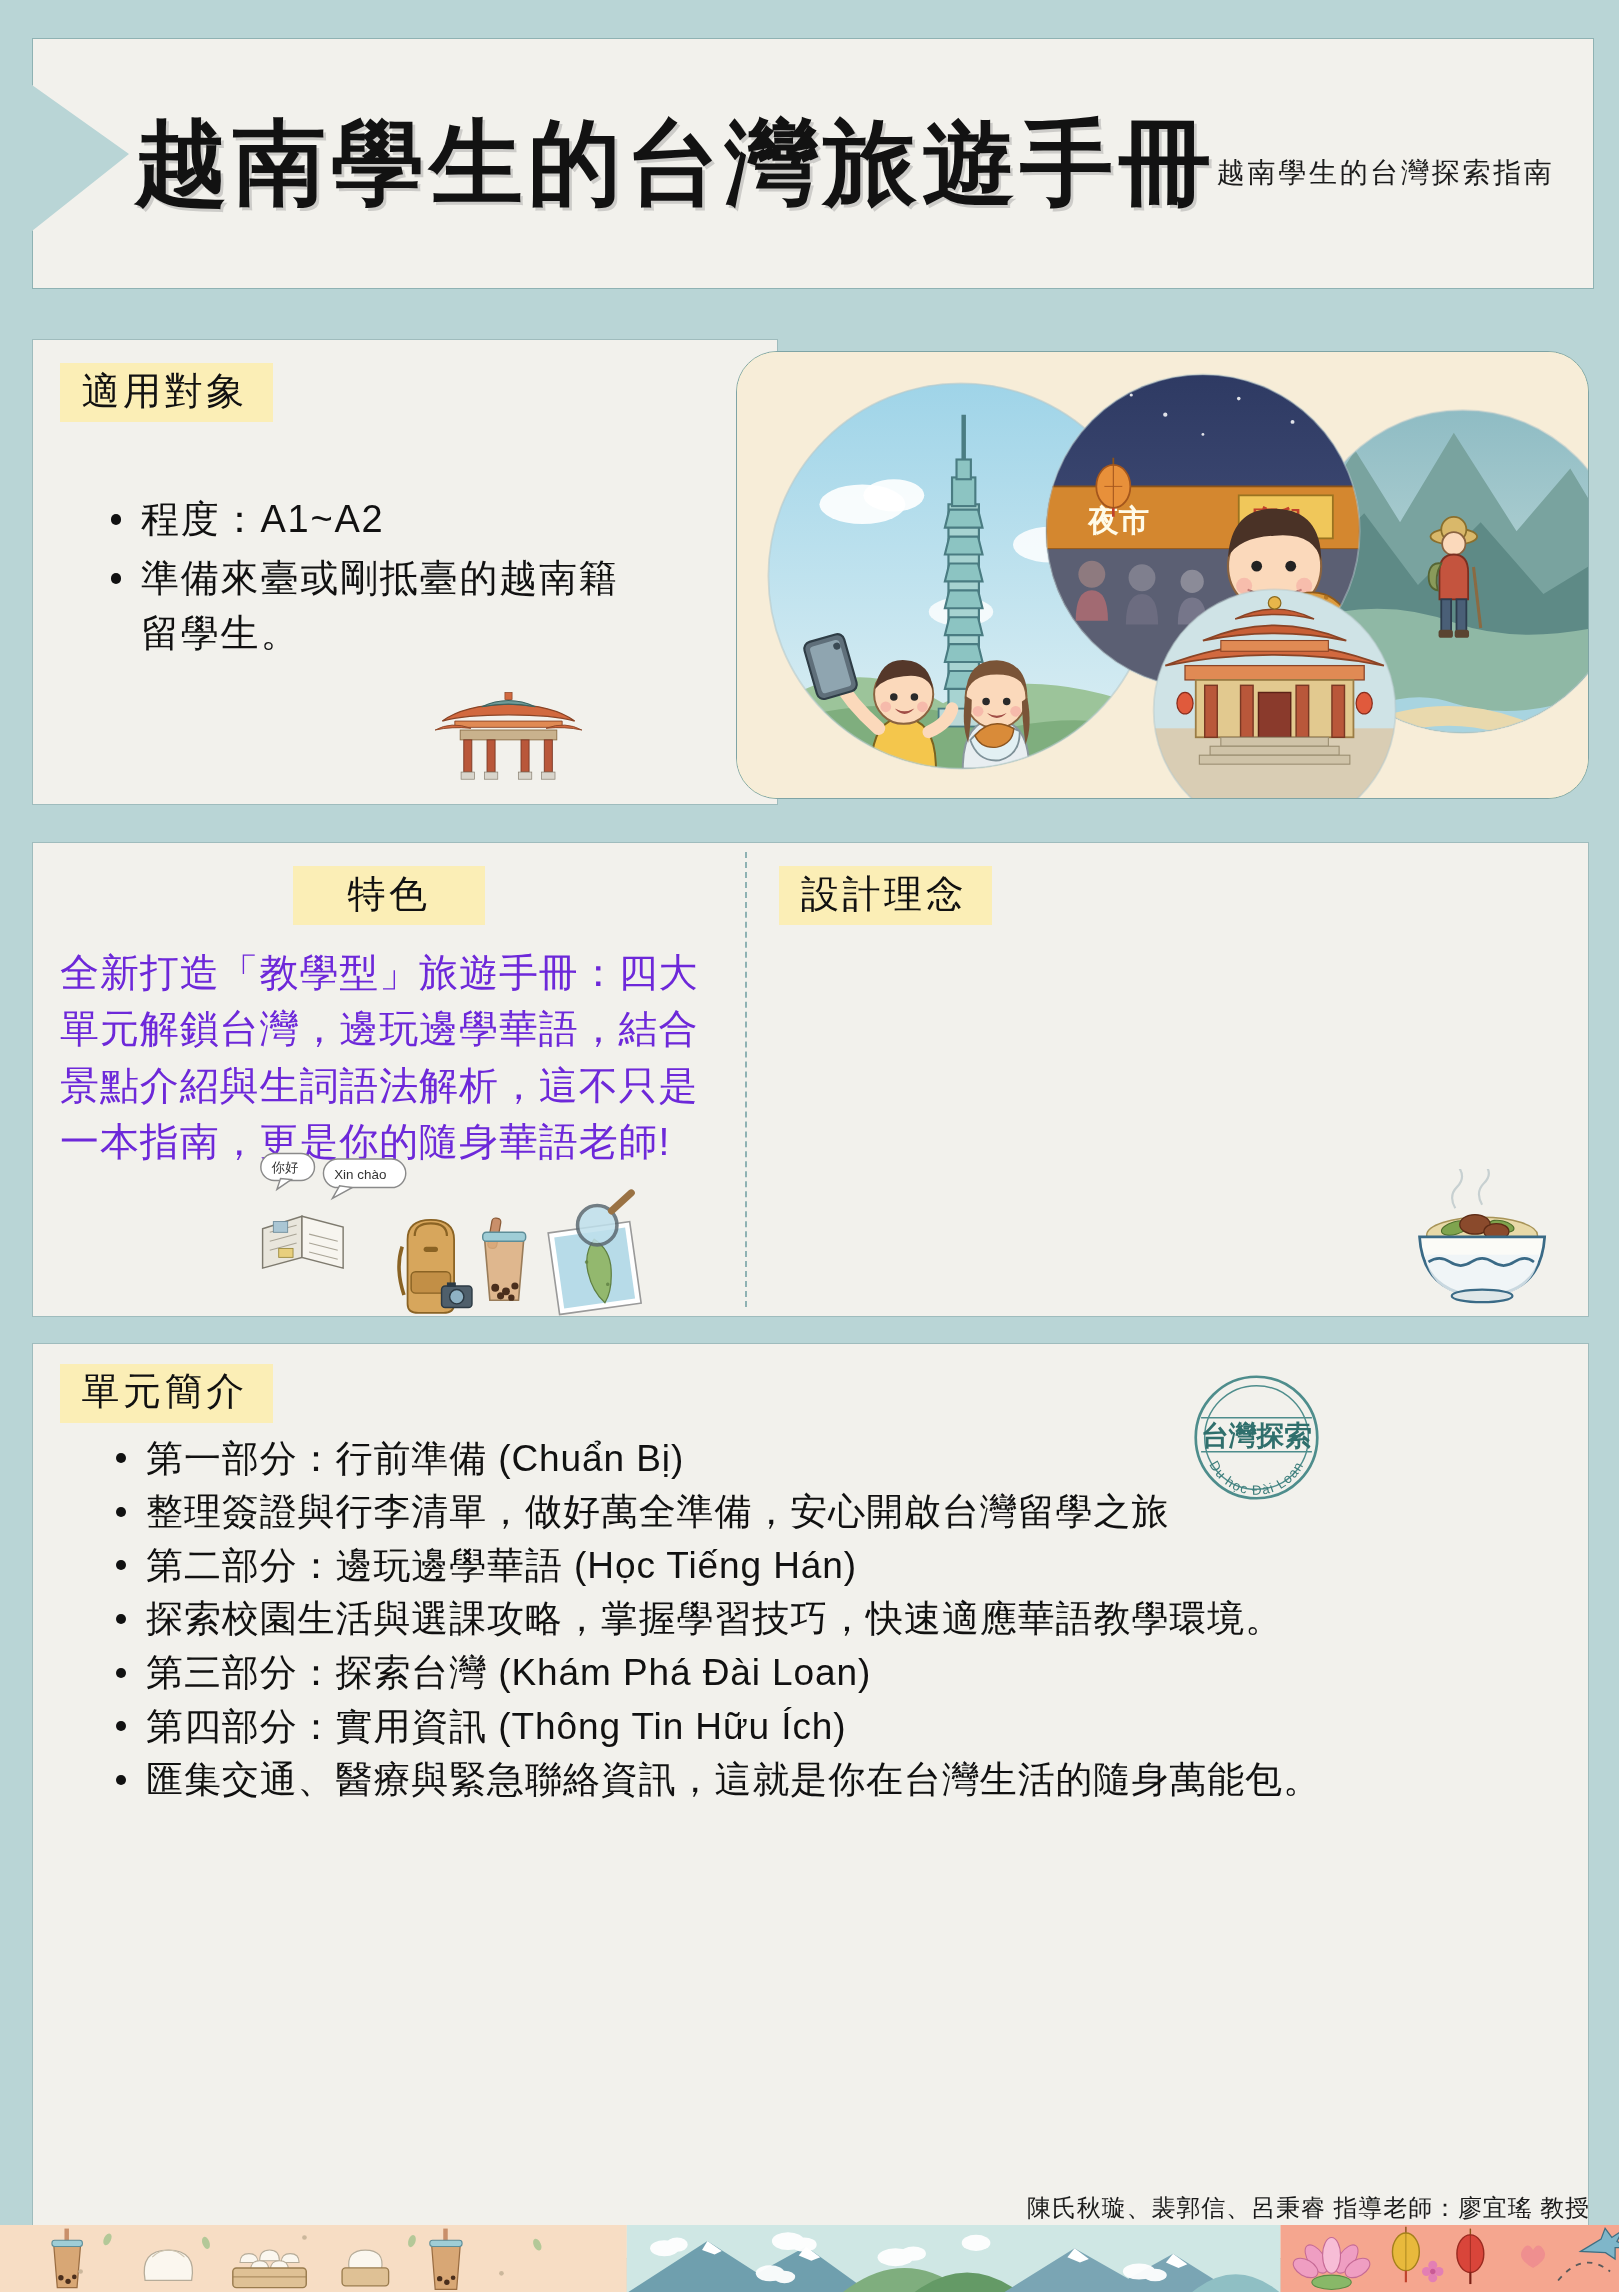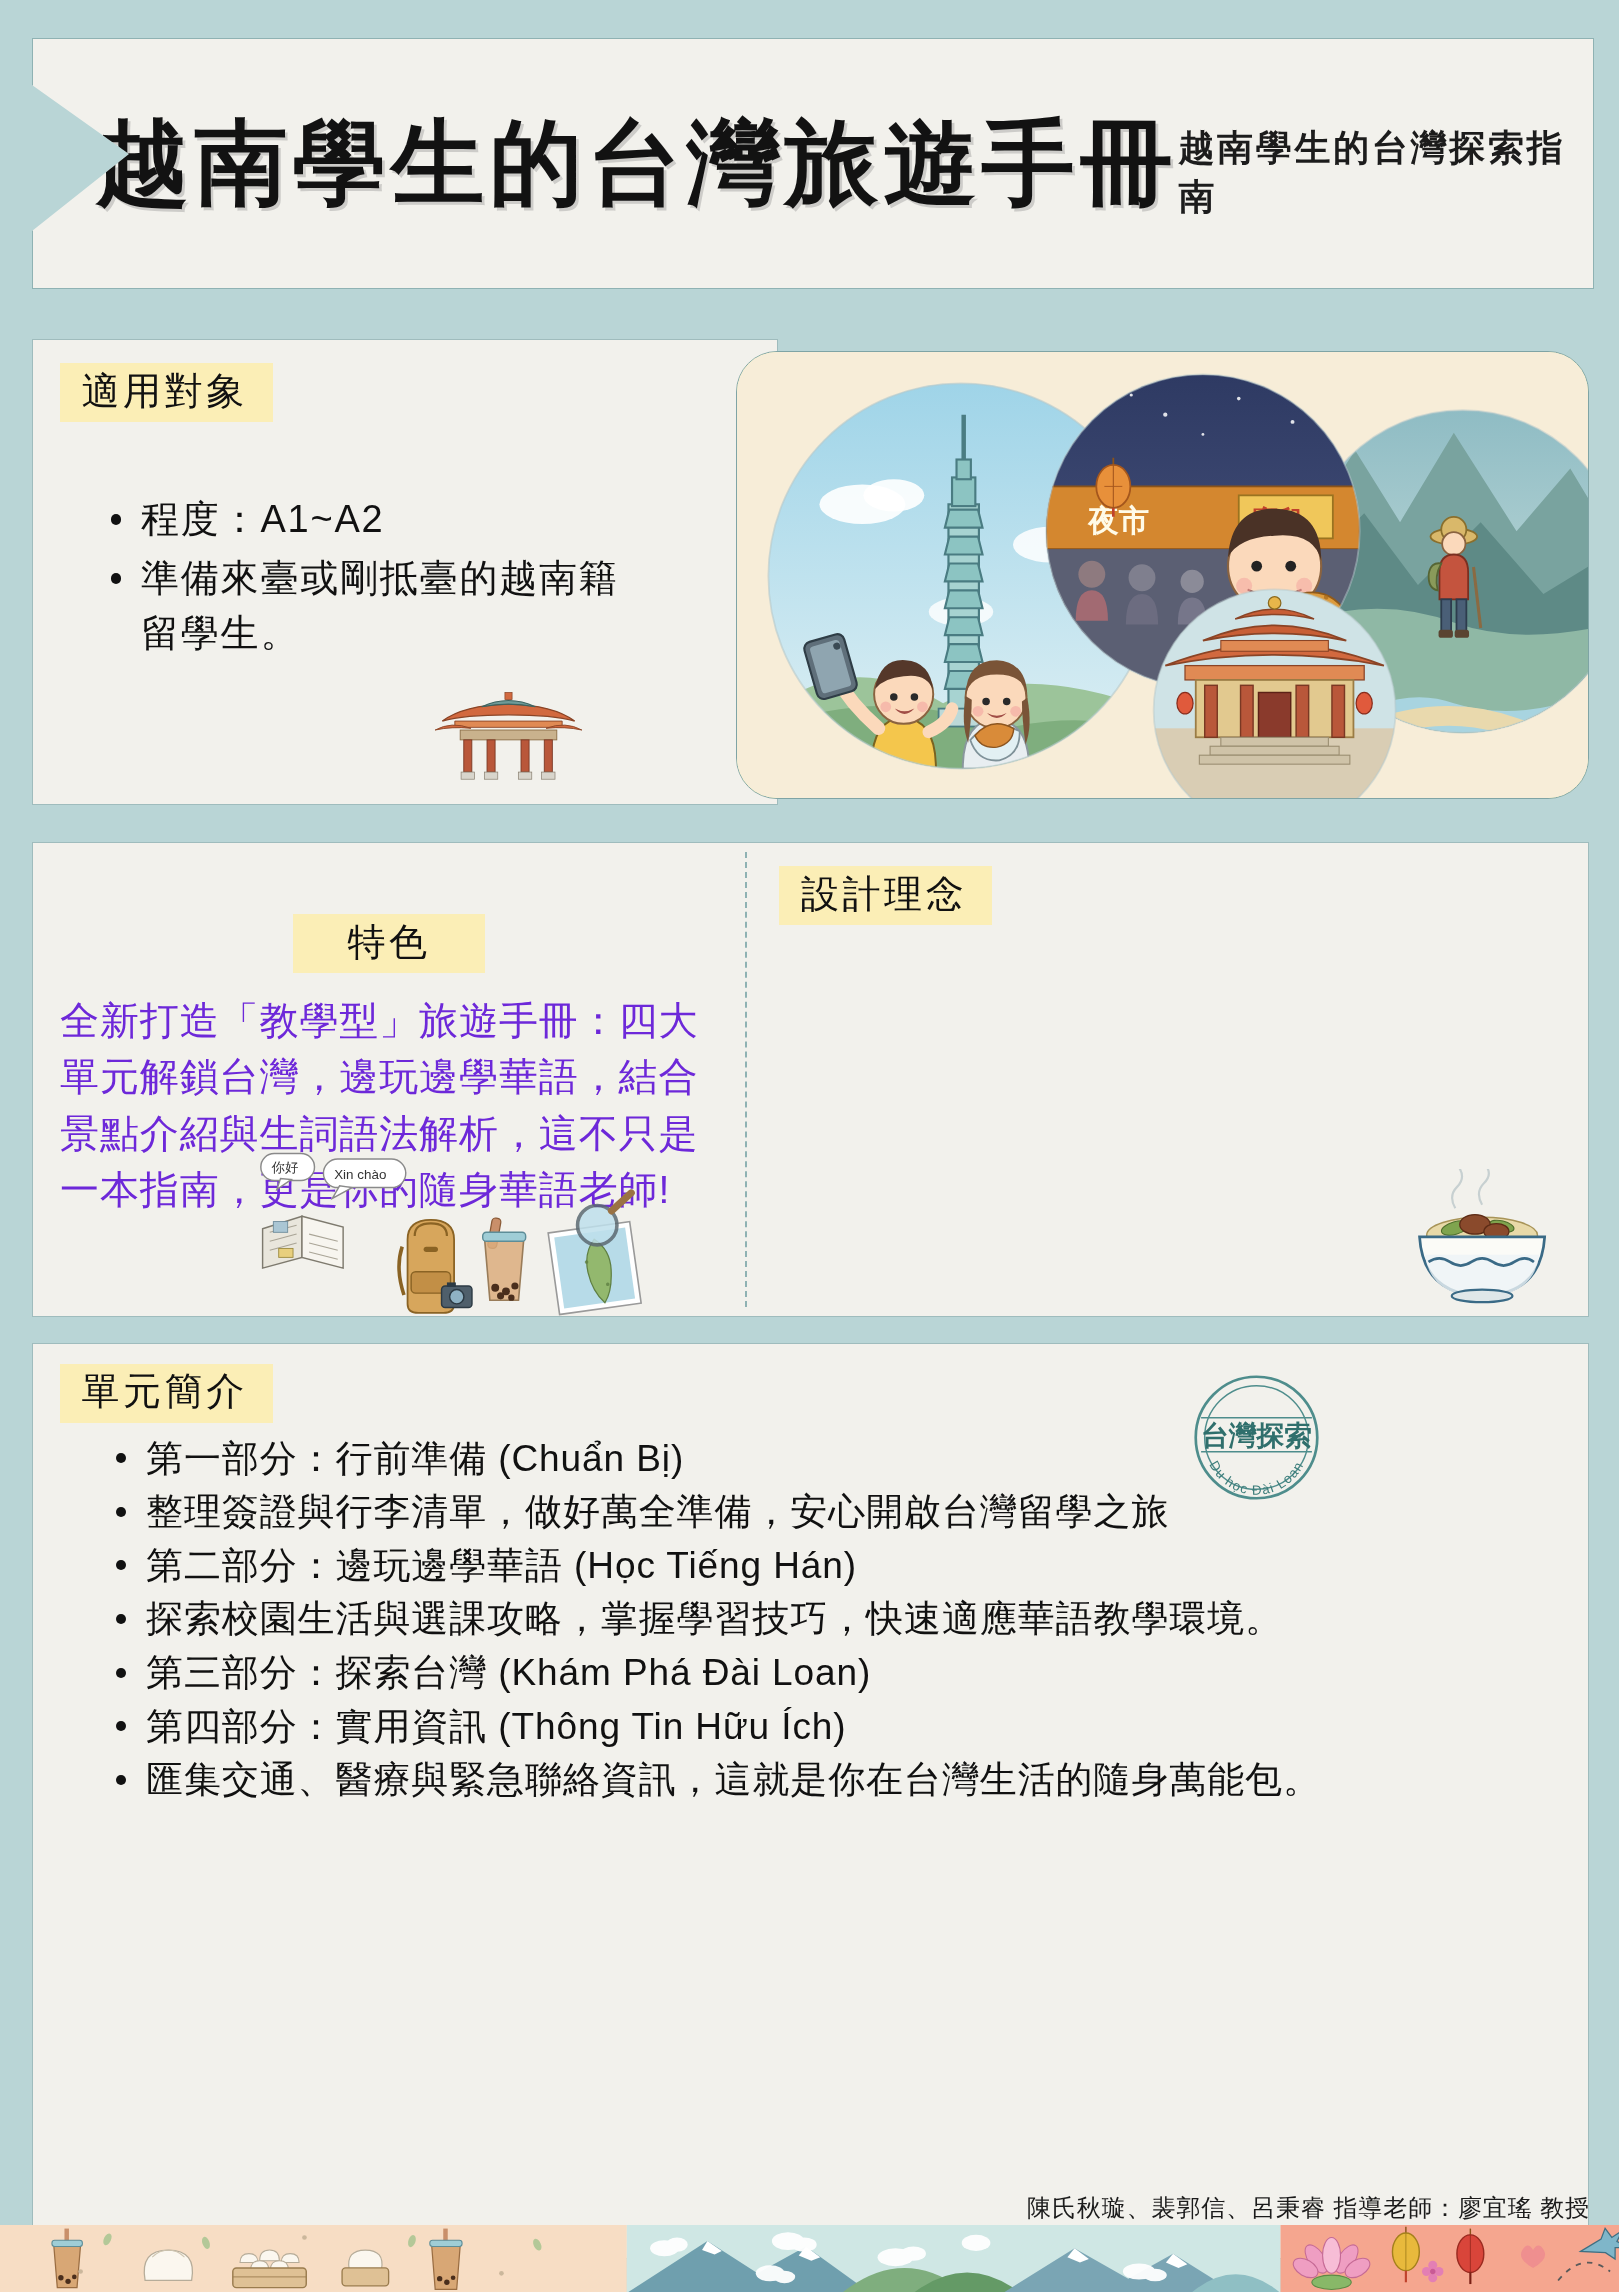--- a/index.html
+++ b/index.html
@@ -45,24 +45,24 @@
     font-size: 93px;
     line-height: 1.08;
     font-weight: 700;
     color: #121212;
     letter-spacing: 5.4px;
     text-shadow: 2.7px 2.7px 0 rgba(120,120,120,0.30);
     white-space: nowrap;
   }
   .title-banner-sub {
     margin-top: 18px;
-    font-size: 36px;
+    font-size: 28px;
     letter-spacing: 2.7px;
     color: #1c1c1c;
-    font-weight: 700;
+    font-weight: 400;
   }
 
   
   .audience-box {
     position: absolute;
     left: 32px;
     top: 339px;
     width: 746px;
     height: 466px;
     background: #f2f1ec;
@@ -139,21 +139,21 @@
     border: 1.8px solid #9fbcbd;
     display: flex;
     overflow: hidden;
   }
   .feature-col {
     position: relative;
     flex: 1;
     padding: 23px 27px 0 27px;
     overflow: hidden;
   }
-  .feature-col.left  { flex: 0 0 712px; margin-top: 48px; }
+  .feature-col.left  { flex: 0 0 712px; }
   .feature-divider {
     flex: 0 0 0px;
     border-left: 2.7px dashed #8fb2b3;
     margin: 9px 0;
   }
   .feature-head-wrap { text-align: center; }
   .feature-head-wrap.leftal { text-align: left; padding-left: 5.4px; }
   .feature-body {
     margin-top: 19.7px;
     font-size: 39px;

